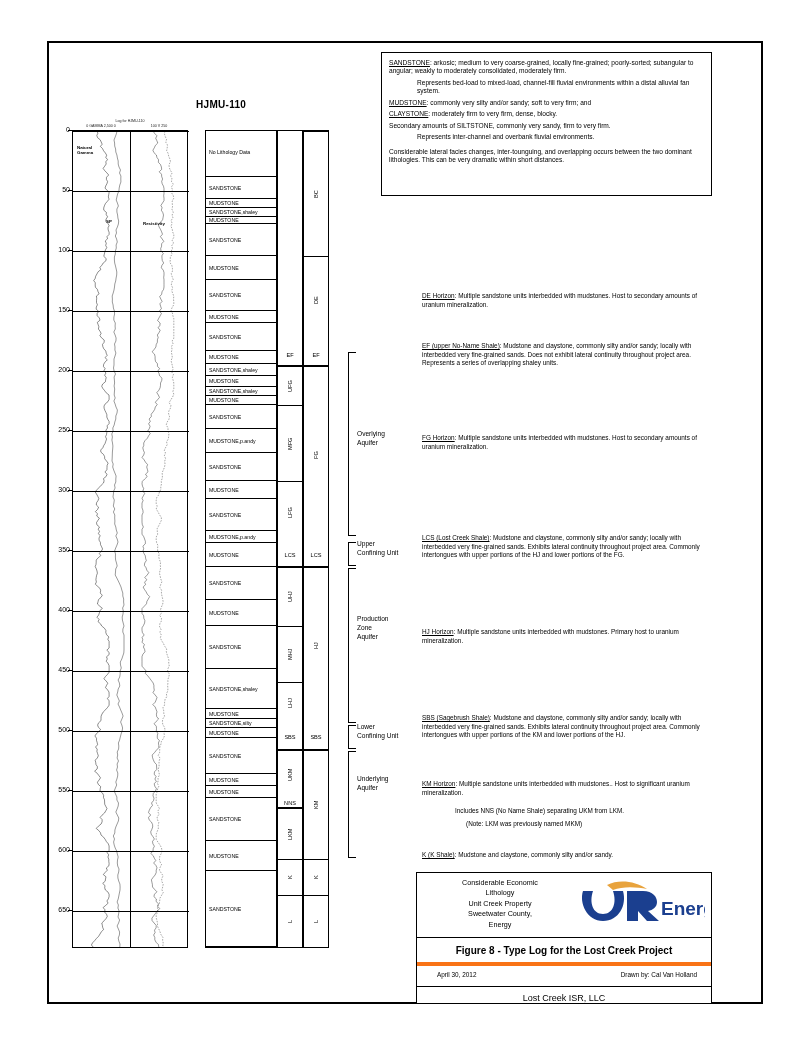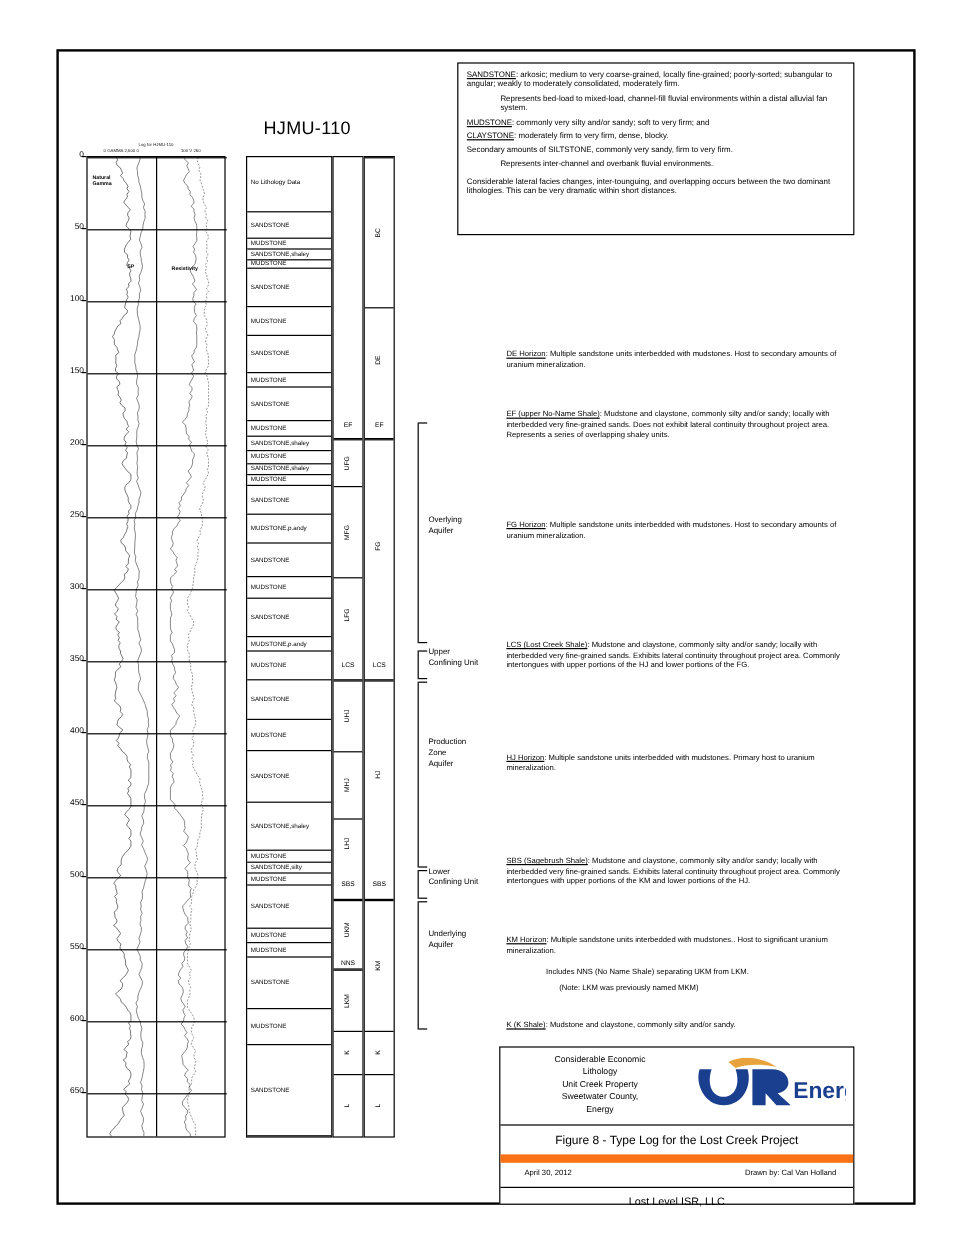--- a/index.html
+++ b/index.html
@@ -8,21 +8,21 @@
   .border-outer{position:absolute;left:47px;top:41px;width:716px;height:963px;border:2px solid #000;box-sizing:border-box;}
 
   
   .lith-box{position:absolute;left:381px;top:52px;width:331px;height:144px;border:1px solid #000;background:#fff;box-sizing:border-box;padding:6px 7px;}
   .lith-title{text-align:center;font-weight:bold;font-size:9.5px;margin-bottom:4px;}
   .lith-p{font-size:6.6px;line-height:1.28;margin:0 0 3px 0;text-align:left;}
   .lith-p.ind{margin-left:28px;}
   .u{text-decoration:underline;}
 
   
-  .wellname{position:absolute;left:196px;top:99px;width:120px;text-align:center;font-size:15px;font-weight:normal;letter-spacing:.3px;}
+  .wellname{position:absolute;left:196px;top:99px;width:120px;text-align:left;font-size:10px;font-weight:bold;letter-spacing:.3px;}
 
   
   .logbox{position:absolute;left:72px;top:130px;width:116px;height:818px;border:1px solid #000;box-sizing:border-box;background:#fff;}
   .log-hdr{position:absolute;left:72px;top:119px;width:116px;height:11px;font-size:3.6px;text-align:center;color:#222;}
   .log-split{position:absolute;top:0;bottom:0;width:1px;background:#000;}
   .depthcol{position:absolute;left:47px;top:130px;width:25px;height:818px;}
   .depth-lab{position:absolute;right:2px;font-size:7px;text-align:right;}
   .hline{position:absolute;left:0;width:116px;height:1px;background:#000;}
   .curve{position:absolute;top:0;left:0;}
   .lblA{position:absolute;font-size:4.4px;font-weight:bold;}
@@ -47,21 +47,21 @@
 
   
   .desc{position:absolute;font-size:6.4px;line-height:1.33;width:290px;}
   .desc .h{text-decoration:underline;}
 
   
   .tb{position:absolute;left:416px;top:872px;width:296px;height:132px;border:1px solid #000;box-sizing:border-box;background:#fff;}
   .tb-r1{position:relative;height:64px;border-bottom:1px solid #000;}
   .tb-proj{position:absolute;left:8px;top:5px;width:150px;text-align:center;font-size:7.2px;line-height:1.45;}
   .tb-logo{position:absolute;right:6px;top:8px;width:128px;height:46px;}
-  .tb-r2{position:relative;height:24px;border-bottom:7px solid #f97316;display:flex;align-items:center;justify-content:center;font-size:10px;font-weight:normal;}
+  .tb-r2{position:relative;height:24px;border-bottom:4px solid #f97316;display:flex;align-items:center;justify-content:center;font-size:10px;font-weight:bold;}
   .tb-r3{position:relative;height:20px;border-bottom:1px solid #000;}
   .tb-date{position:absolute;left:20px;top:5px;font-size:6.4px;}
   .tb-drawn{position:absolute;right:14px;top:5px;font-size:6.4px;}
   .tb-r4{position:relative;height:22px;display:flex;align-items:center;justify-content:center;font-size:9px;}
 </style>
 </head>
 <body>
 
 <div id="sheet">
   <div class="border-outer"></div>
@@ -426,15 +426,15 @@
           <path d="M30 4 C42 -2, 58 0, 70 8 C60 6, 46 5, 36 9 Z" fill="#e8a33d"></path>
           <text x="84" y="34" font-family="Liberation Sans, sans-serif" font-size="19" font-weight="bold" fill="#1b3f8f">Energy</text>
         </svg>
       </div>
     </div>
     <div class="tb-r2">Figure 8 - Type Log for the Lost Creek Project</div>
     <div class="tb-r3">
       <div class="tb-date">April 30, 2012</div>
       <div class="tb-drawn">Drawn by: Cal Van Holland</div>
     </div>
-    <div class="tb-r4">Lost Level ISR, LLC</div>
+    <div class="tb-r4">Lost Creek ISR, LLC</div>
   </div>
 </div>
 
 </body></html>

